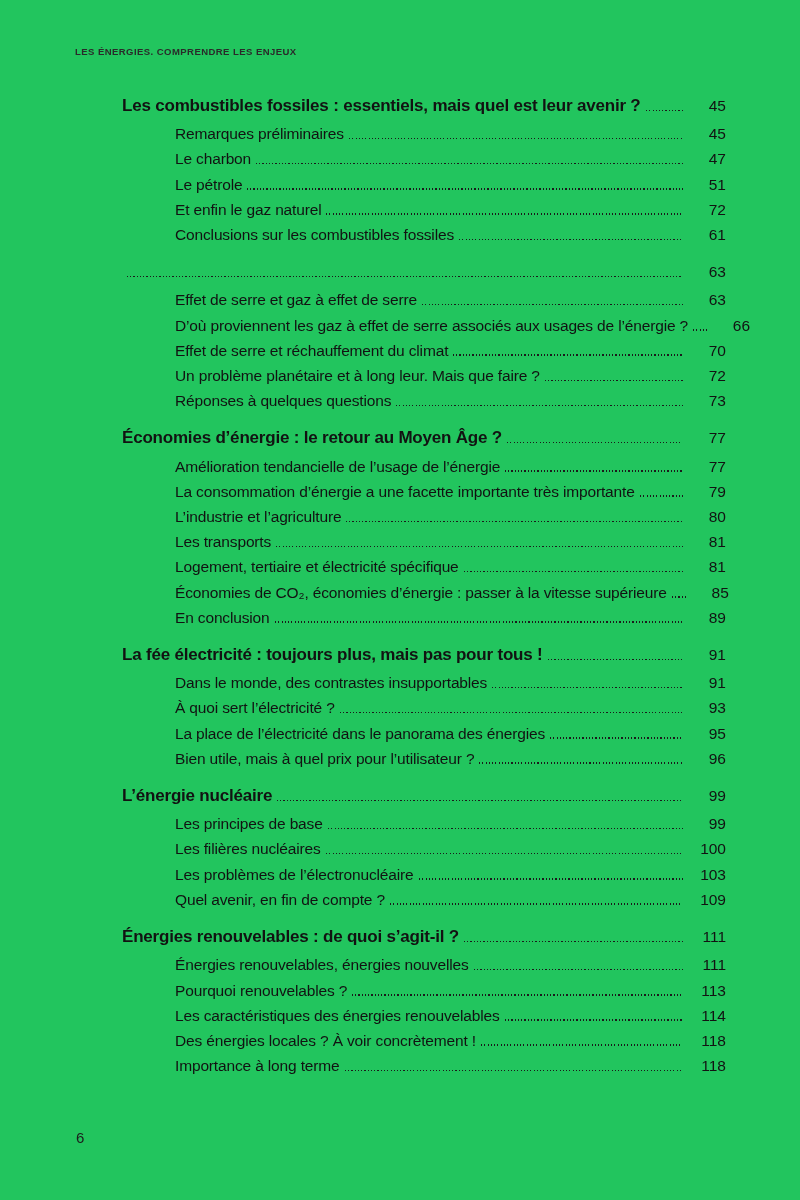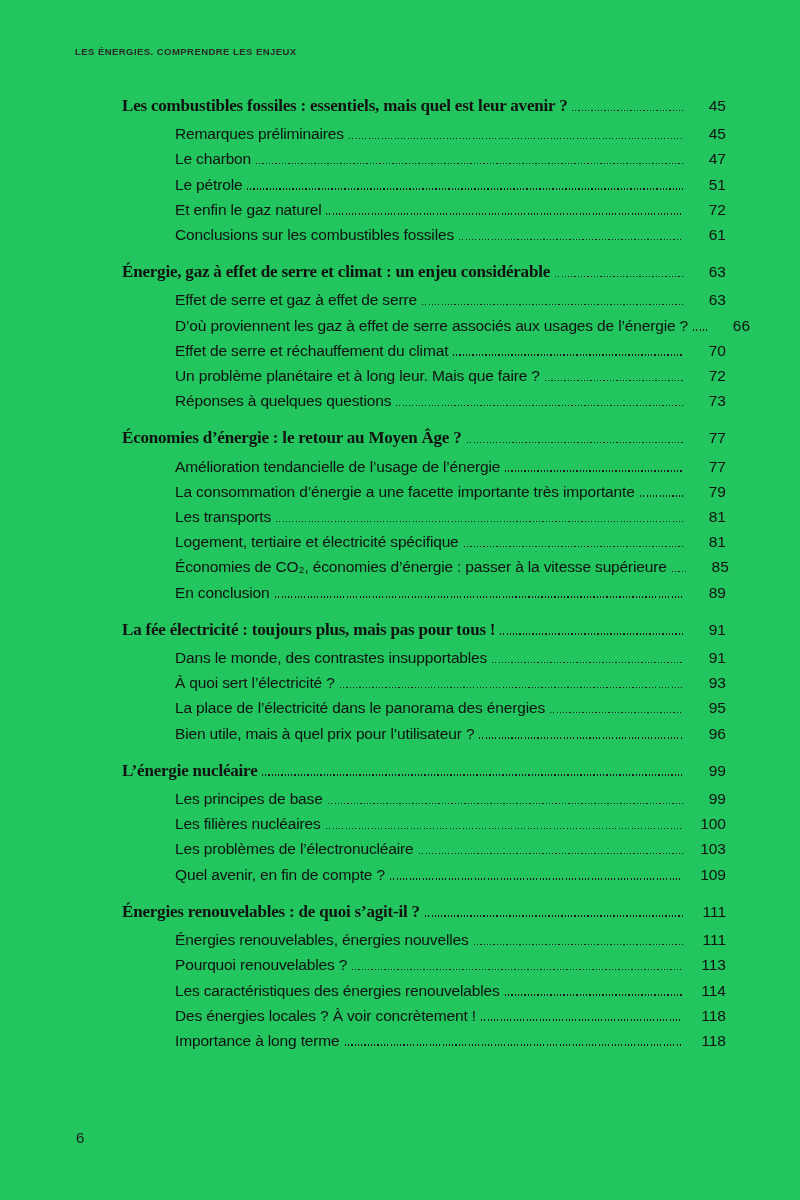--- a/index.html
+++ b/index.html
@@ -48,21 +48,20 @@
     white-space: nowrap;
     font-size: 15.5px;
     line-height: 25.2px;
     letter-spacing: -0.15px;
   }
   .heading-row .toc-label {
     font-size: 17px;
     font-weight: 700;
     letter-spacing: -0.2px;
     line-height: 25.2px;
-    font-family: Liberation Serif, serif;
   }
   .entry-row { padding-left: 53px; }
 
   .leader {
     flex: 1 1 auto;
     min-width: 14px;
     height: 1.5px;
     margin: 0 9px 1px 5px;
     background-image: repeating-linear-gradient(
       to right,
@@ -122,21 +121,20 @@
           <span class="toc-page">72</span>
         </div>
         <div class="toc-row entry-row">
           <span class="toc-label">Conclusions sur les combustibles fossiles</span>
           <span class="leader"></span>
           <span class="toc-page">61</span>
         </div>
       </section>
       <section class="toc-section">
         <div class="toc-row heading-row">
-          <span class="toc-label">Énergie, gaz à effet de serre et climat : un enjeu considérable</span>
           <span class="leader"></span>
           <span class="toc-page">63</span>
         </div>
         <div class="toc-row entry-row">
           <span class="toc-label">Effet de serre et gaz à effet de serre</span>
           <span class="leader"></span>
           <span class="toc-page">63</span>
         </div>
         <div class="toc-row entry-row">
           <span class="toc-label">D’où proviennent les gaz à effet de serre associés aux usages de l’énergie ?</span>
@@ -167,20 +165,25 @@
         </div>
         <div class="toc-row entry-row">
           <span class="toc-label">Amélioration tendancielle de l’usage de l’énergie</span>
           <span class="leader"></span>
           <span class="toc-page">77</span>
         </div>
         <div class="toc-row entry-row">
           <span class="toc-label">La consommation d’énergie a une facette importante très importante</span>
           <span class="leader"></span>
           <span class="toc-page">79</span>
+        </div>
+        <div class="toc-row entry-row">
+          <span class="toc-label">L’industrie et l’agriculture</span>
+          <span class="leader"></span>
+          <span class="toc-page">80</span>
         </div>
         <div class="toc-row entry-row">
           <span class="toc-label">Les transports</span>
           <span class="leader"></span>
           <span class="toc-page">81</span>
         </div>
         <div class="toc-row entry-row">
           <span class="toc-label">Logement, tertiaire et électricité spécifique</span>
           <span class="leader"></span>
           <span class="toc-page">81</span>

